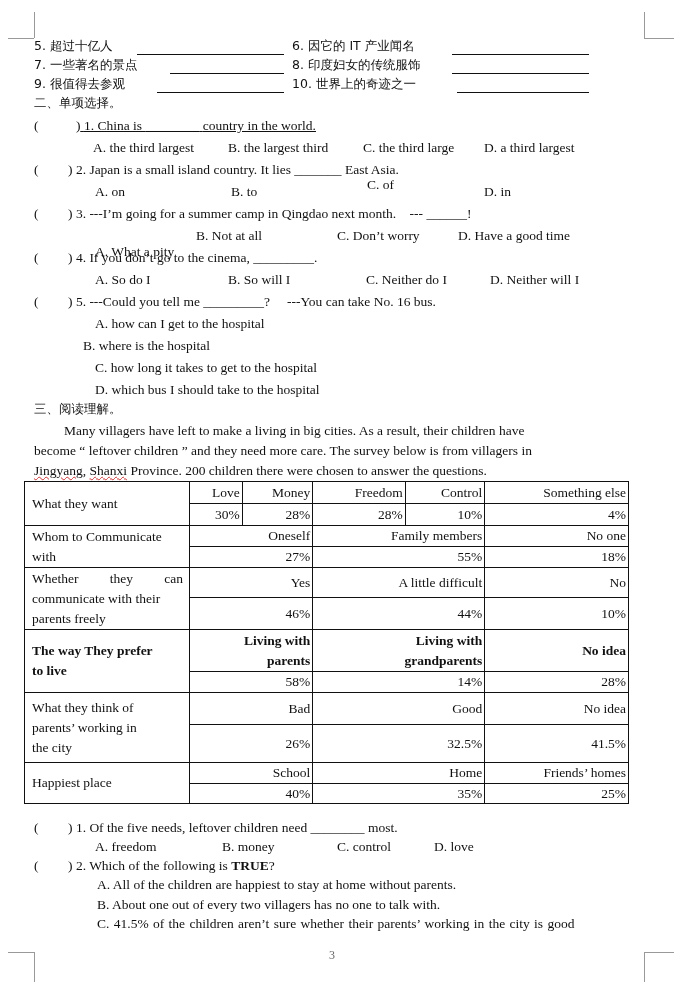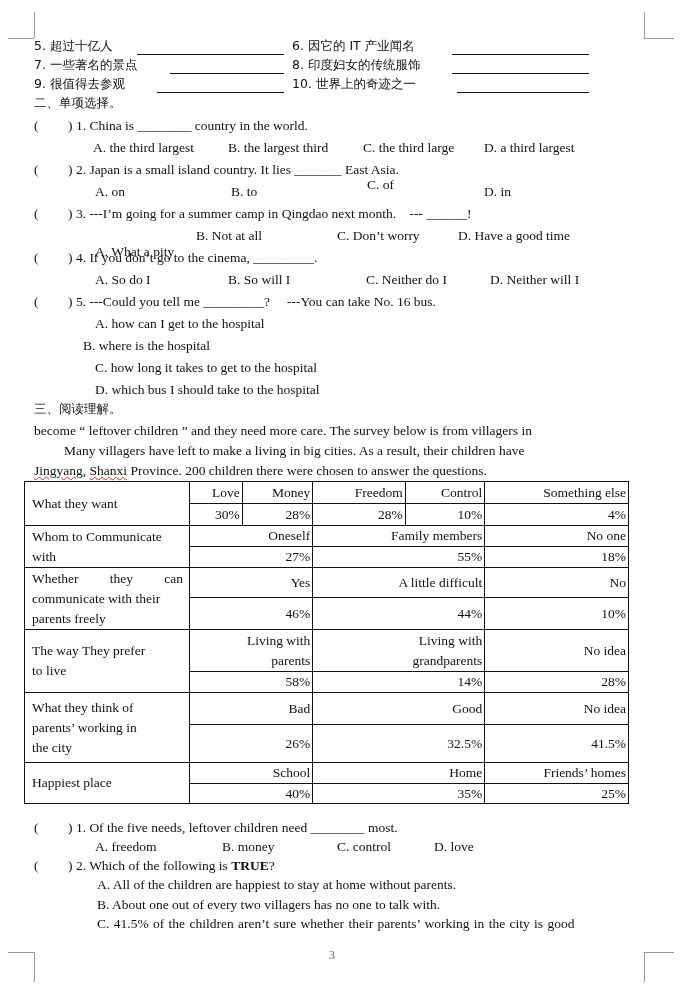--- a/index.html
+++ b/index.html
@@ -68,21 +68,21 @@
   <div class="abs cn" style="top:76px;left:292px;">
     <span>10.</span> <span>世界上的奇迹之一</span>
   </div>
   <div class="blank abs" style="top:80px;left:457px;width:132px;"></div>
 </div>
 
 <div class="abs cn" style="top:95px;left:34px;">二、单项选择。</div>
 
 <div>
   <span class="abs" style="top:118px;left:34px;"><span>(</span></span>
-  <span class="abs" style="top:118px;left:68px;"><span>)</span> <span>1. China is</span> <span>________</span> <span>country in the world.</span></span>
+  <span class="abs" style="top:118px;left:76px;text-decoration:underline;"><span>)</span> <span>1. China is</span> <span>________</span> <span>country in the world.</span></span>
   <span class="abs" style="top:140px;left:93px;">A. the third largest</span>
   <span class="abs" style="top:140px;left:228px;">B. the largest third</span>
   <span class="abs" style="top:140px;left:363px;">C. the third large</span>
   <span class="abs" style="top:140px;left:484px;">D. a third largest</span>
 </div>
 
 <div>
   <span class="abs" style="top:162px;left:34px;"><span>(</span></span>
   <span class="abs" style="top:162px;left:68px;"><span>)</span> <span>2. Japan is a small island country. It lies</span> <span>_______</span> <span>East Asia.</span></span>
   <span class="abs" style="top:184px;left:95px;">A. on</span>
@@ -114,22 +114,22 @@
   <span class="abs" style="top:294px;left:68px;"><span>)</span> <span>5. ---Could you tell me</span> <span>_________</span><span style="white-space:pre">?     ---You can take No. 16 bus.</span></span>
   <span class="abs" style="top:316px;left:95px;">A. how can I get to the hospital</span>
   <span class="abs" style="top:338px;left:83px;">B. where is the hospital</span>
   <span class="abs" style="top:360px;left:95px;">C. how long it takes to get to the hospital</span>
   <span class="abs" style="top:382px;left:95px;">D. which bus I should take to the hospital</span>
 </div>
 
 <div class="abs cn" style="top:401px;left:34px;">三、阅读理解。</div>
 
 <div class="passage" style="top:421px;">
+  <p style="text-indent:30px;">Many villagers have left to make a living in big cities. As a result, their children have</p>
   <p>become “ leftover children ” and they need more care. The survey below is from villagers in</p>
-  <p style="text-indent:30px;">Many villagers have left to make a living in big cities. As a result, their children have</p>
   <p style="text-align:left;"><span class="squig">Jingyang</span><span>, </span><span class="squig">Shanxi</span><span> Province. 200 children there were chosen to answer the questions.</span></p>
 </div>
 
 <table class="survey">
   <colgroup>
     <col style="width:166px">
       <col style="width:53px">
       <col style="width:71px">
       <col style="width:93px">
       <col style="width:80px">
@@ -177,21 +177,21 @@
     <td colspan="2">Yes</td>
     <td colspan="2">A little difficult</td>
     <td>No</td>
   </tr>
   <tr style="height:32px;">
     <td colspan="2">46%</td>
     <td colspan="2">44%</td>
     <td>10%</td>
   </tr>
 
-  <tr style="height:42px;">
+  <tr style="height:42px;font-weight:bold;">
     <td class="rowhead" rowspan="2" style="line-height:20px;"><span>The way They prefer</span><br><span>to live</span></td>
     <td colspan="2" style="line-height:20px;"><span>Living with</span><br><span>parents</span></td>
     <td colspan="2" style="line-height:20px;"><span>Living with</span><br><span>grandparents</span></td>
     <td>No idea</td>
   </tr>
   <tr style="height:21px;">
     <td colspan="2">58%</td>
     <td colspan="2">14%</td>
     <td>28%</td>
   </tr>

